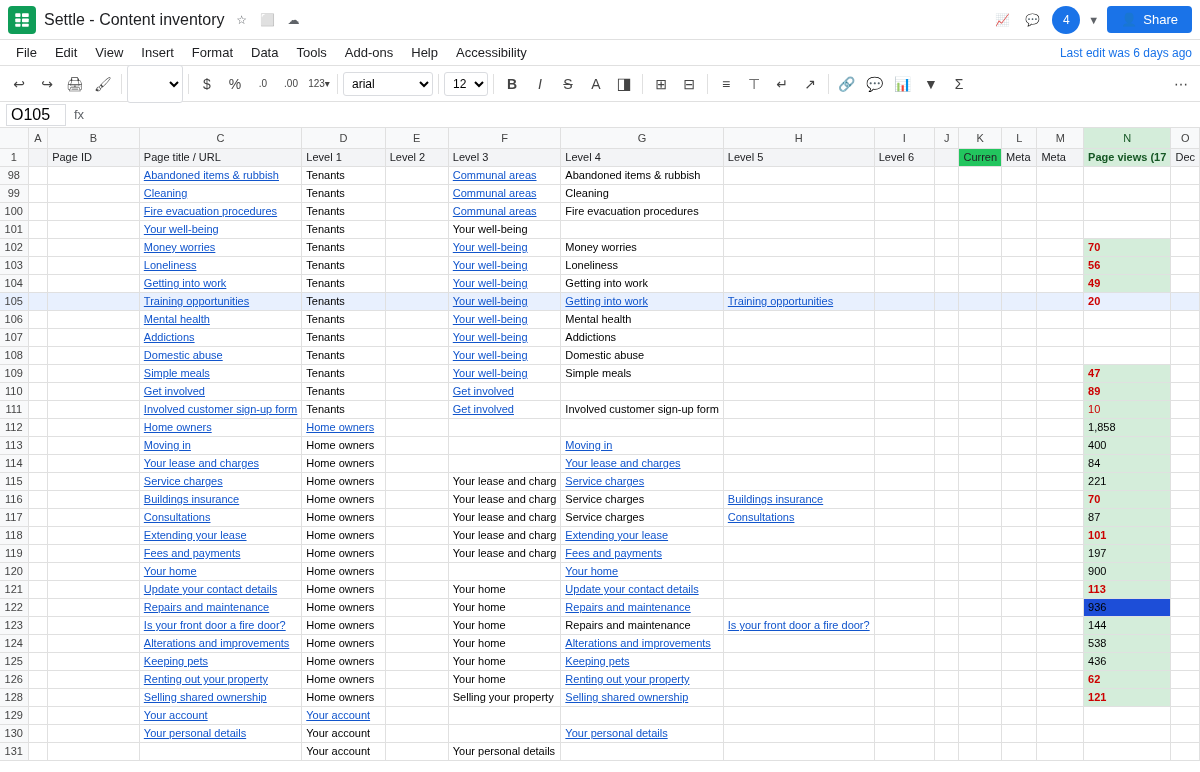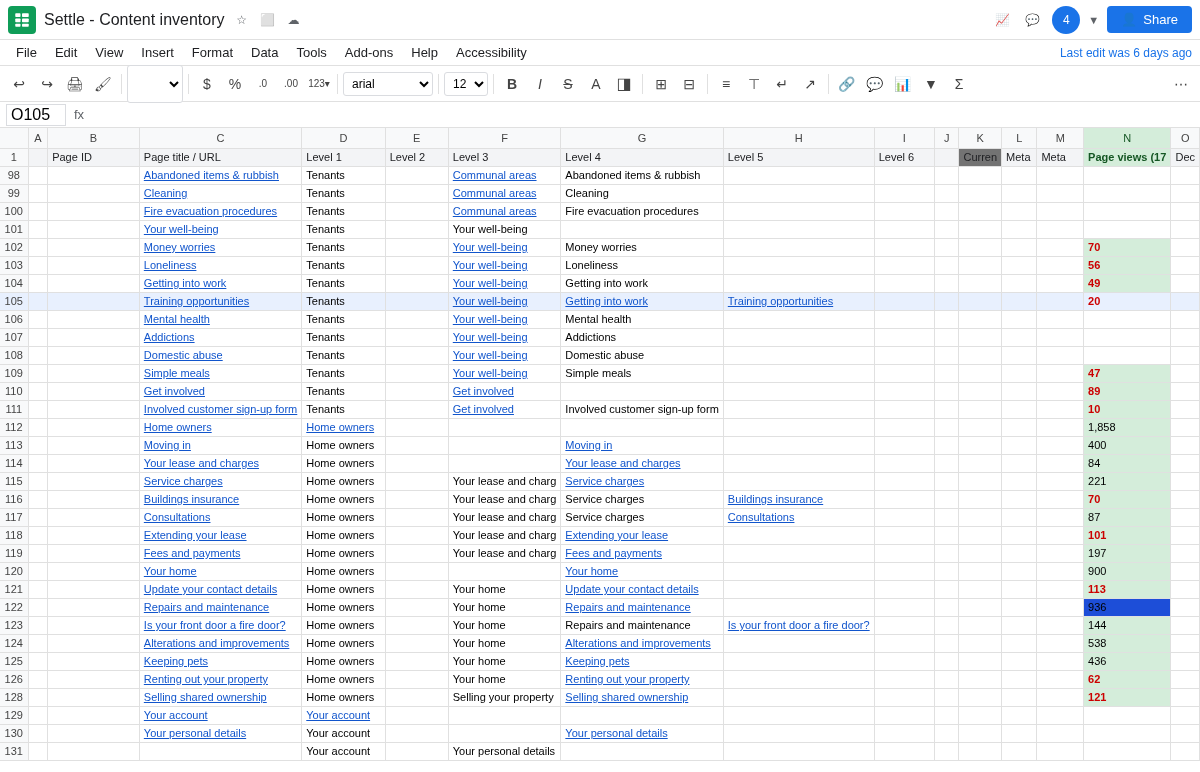--- a/index.html
+++ b/index.html
@@ -363,21 +363,21 @@
           <td style="font-weight: 500; background: rgb(243, 244, 246); color: rgb(32, 33, 36);"></td>
           <td style="font-weight: 500; background: rgb(243, 244, 246); color: rgb(32, 33, 36);">Page ID</td>
           <td style="font-weight: 500; background: rgb(243, 244, 246); color: rgb(32, 33, 36);">Page title / URL</td>
           <td style="font-weight: 500; background: rgb(243, 244, 246); color: rgb(32, 33, 36);">Level 1</td>
           <td style="font-weight: 500; background: rgb(243, 244, 246); color: rgb(32, 33, 36);">Level 2</td>
           <td style="font-weight: 500; background: rgb(243, 244, 246); color: rgb(32, 33, 36);">Level 3</td>
           <td style="font-weight: 500; background: rgb(243, 244, 246); color: rgb(32, 33, 36);">Level 4</td>
           <td style="font-weight: 500; background: rgb(243, 244, 246); color: rgb(32, 33, 36);">Level 5</td>
           <td style="font-weight: 500; background: rgb(243, 244, 246); color: rgb(32, 33, 36);">Level 6</td>
           <td style="font-weight: 500; background: rgb(243, 244, 246); color: rgb(32, 33, 36);"></td>
-          <td style="font-weight: 500; background: #737373; color: rgb(32, 33, 36);">Curren</td>
+          <td style="font-weight: 500; background: #22c55e; color: rgb(32, 33, 36);">Curren</td>
           <td style="font-weight: 500; background: rgb(243, 244, 246); color: rgb(32, 33, 36);">Meta</td>
           <td style="font-weight: 500; background: rgb(243, 244, 246); color: rgb(32, 33, 36);">Meta</td>
           <td style="font-weight: bold; background: rgb(212, 237, 218); color: rgb(21, 87, 36);">Page views (17</td>
           <td style="font-weight: 500; background: rgb(243, 244, 246); color: rgb(32, 33, 36);">Dec</td>
         </tr>
         <tr>
           <td class="row-num">98</td>
           <td></td>
           <td></td>
           <td><a href="#">Abandoned items &amp; rubbish</a></td>
@@ -618,21 +618,21 @@
           <td>Tenants</td>
           <td></td>
           <td><a href="#">Get involved</a></td>
           <td>Involved customer sign-up form</td>
           <td></td>
           <td></td>
           <td></td>
           <td></td>
           <td></td>
           <td></td>
-          <td style="background: rgb(212, 237, 218);"><span style="color: rgb(204, 0, 0); font-weight: bold;">10</span></td>
+          <td style="background: rgb(212, 237, 218);"><span style="color: rgb(204, 0, 0); font-weight: normal;">10</span></td>
           <td></td>
         </tr>
         <tr>
           <td class="row-num">112</td>
           <td></td>
           <td></td>
           <td><a href="#">Home owners</a></td>
           <td><a href="#">Home owners</a></td>
           <td></td>
           <td></td>

